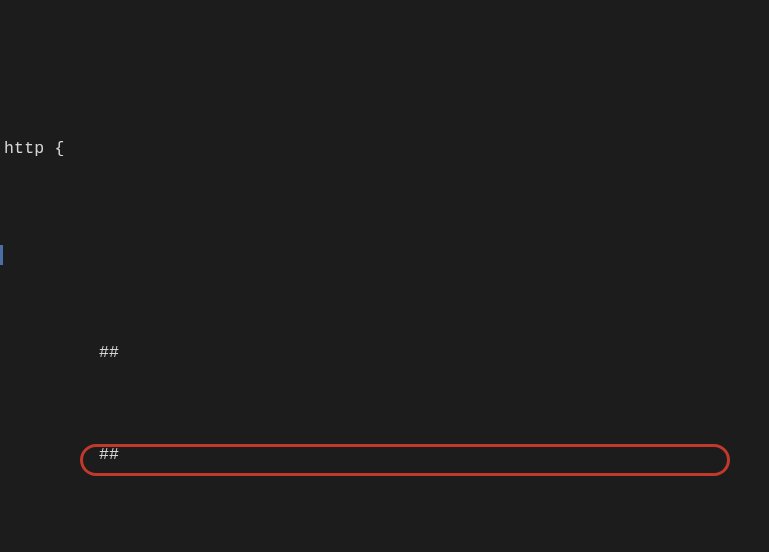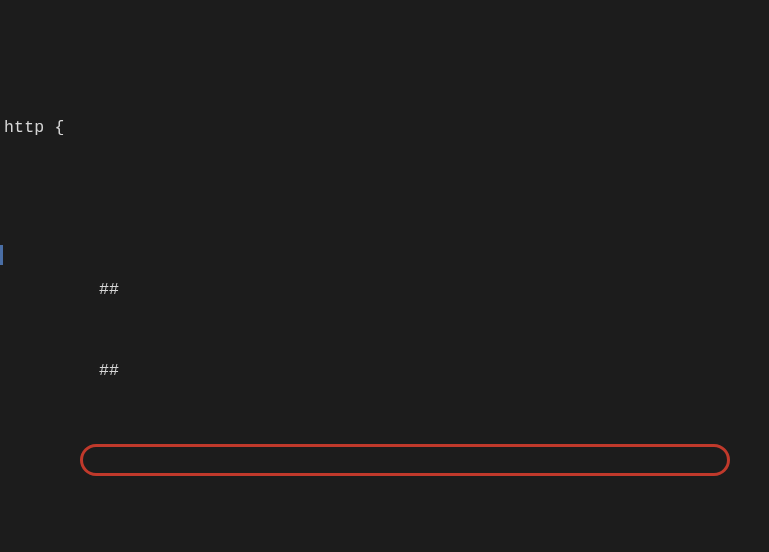--- a/index.html
+++ b/index.html
@@ -25,20 +25,21 @@
   .blue-strip {
     position: absolute;
     left: 0;
     top: 245px;
     width: 3px;
     height: 20px;
     background: #4a6ea5;
   }
   .line {
     height: 27px;
+    margin-top: 21px;
   }
   .l0 { padding-left: 0px; }
   .l1 { padding-left: 95px; }
   .highlight-ring {
     position: absolute;
     left: 80px;
     top: 444px;
     width: 650px;
     height: 32px;
     border: 3px solid #c0392b;

